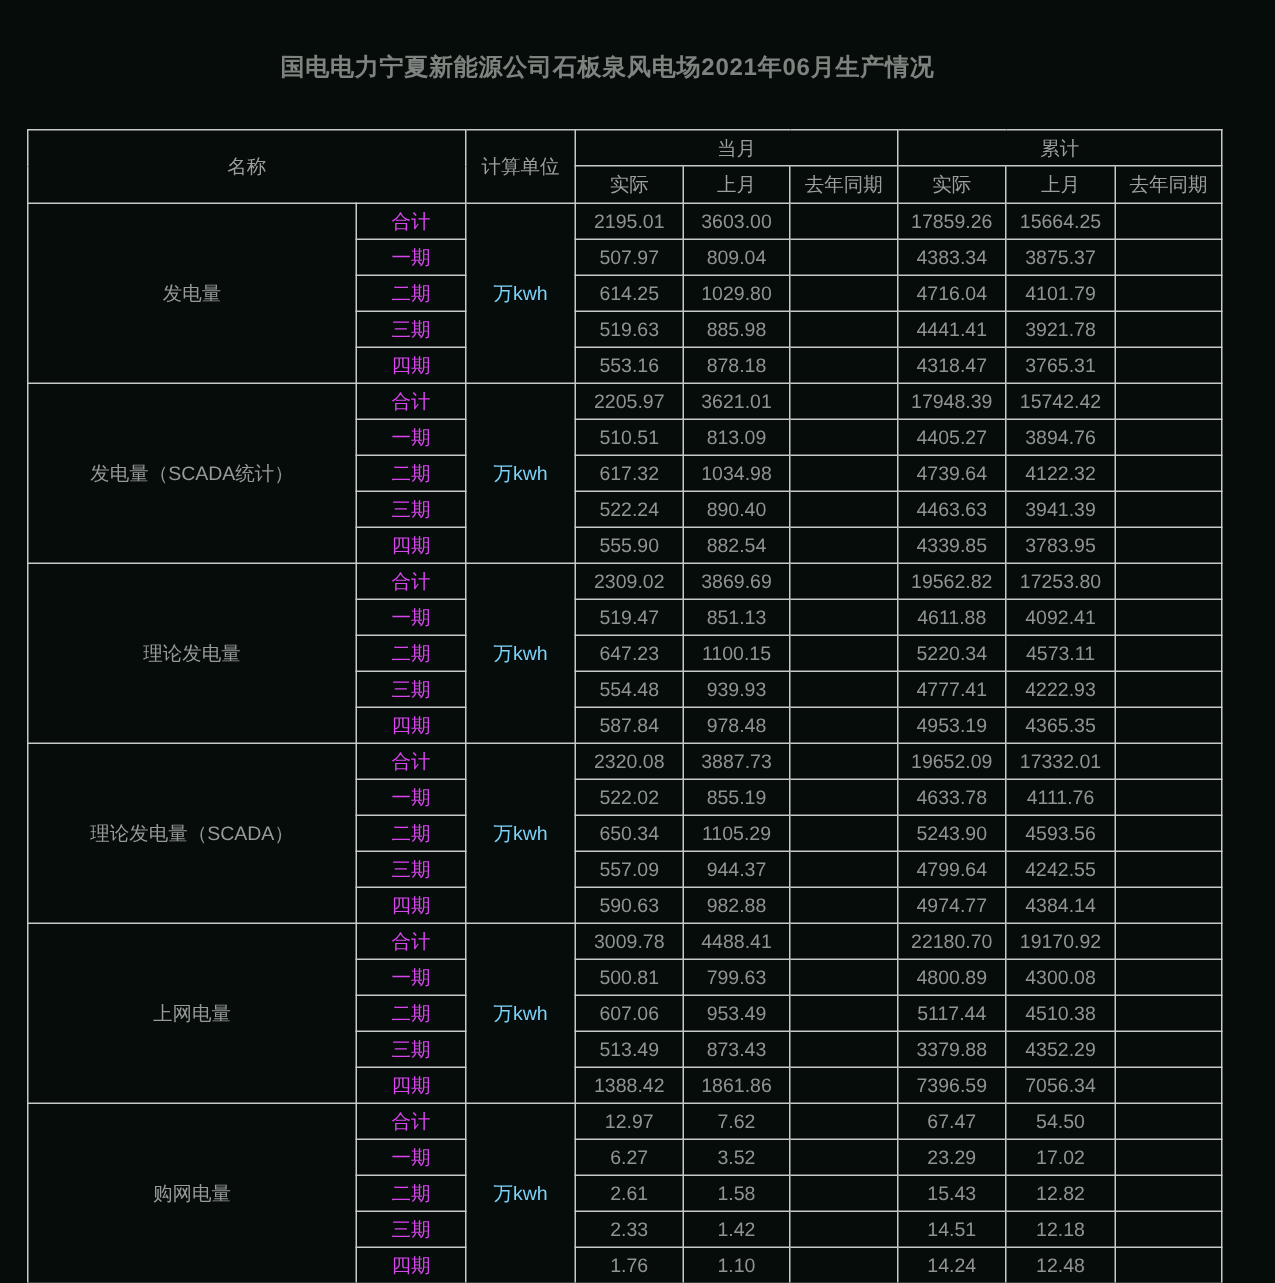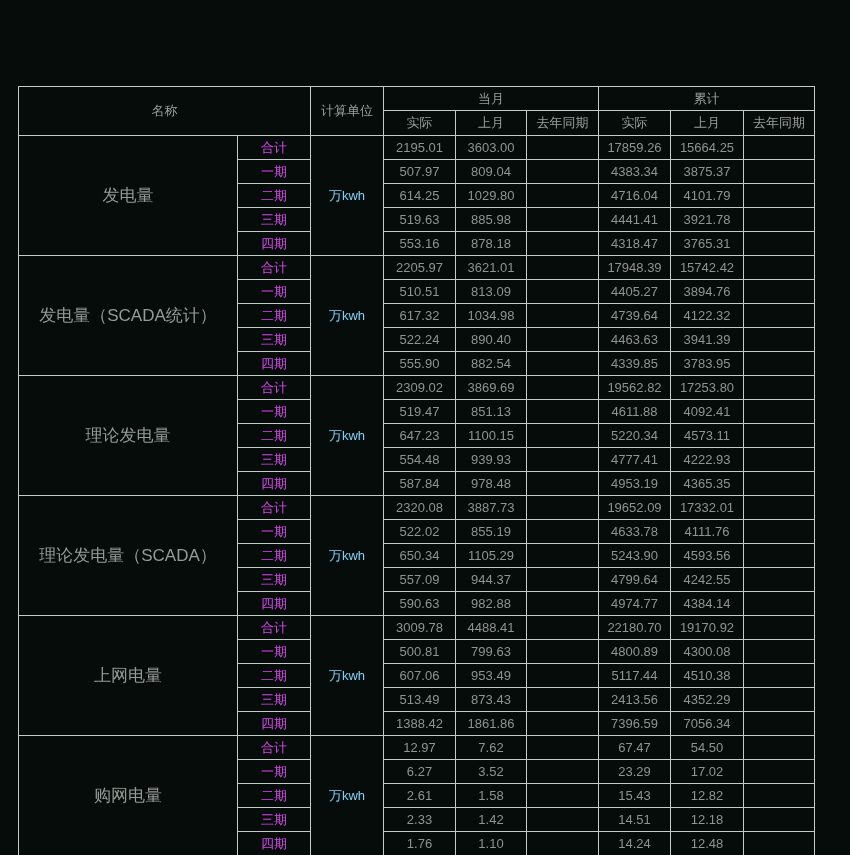--- a/index.html
+++ b/index.html
@@ -42,29 +42,30 @@
     text-align: center;
     vertical-align: middle;
     font-weight: normal;
     overflow: hidden;
     white-space: nowrap;
   }
   thead tr.h1 { height: 24px; }
   thead tr.h2 { height: 25px; }
   tbody tr { height: 24px; }
   .hdr { color: #9b9f9d; font-size: 13px; }
-  .cat { color: #969b98; font-size: 17px; }
+  .cat { color: #969b98; font-size: 13px; }
   .sub { color: #d946ef; font-size: 13px; }
   .unit { color: #7dd3fc; font-size: 13px; }
   .num { color: #8f9491; font-size: 13px; }
 </style>
 </head>
 <body>
 
 <div class="page">
+  <div class="title">国电电力宁夏新能源公司石板泉风电场2021年06月生产情况</div>
 
   <table class="report">
     <colgroup>
       <col style="width:219px">
       <col style="width:73px">
       <col style="width:73px">
       <col style="width:72px">
       <col style="width:71px">
       <col style="width:72px">
       <col style="width:72px">
@@ -303,21 +304,21 @@
           <td class="num"></td>
           <td class="num">5117.44</td>
           <td class="num">4510.38</td>
           <td class="num"></td>
         </tr>
         <tr>
           <td class="sub">三期</td>
           <td class="num">513.49</td>
           <td class="num">873.43</td>
           <td class="num"></td>
-          <td class="num">2413.56</td>
+          <td class="num">3379.88</td>
           <td class="num">4352.29</td>
           <td class="num"></td>
         </tr>
         <tr>
           <td class="sub">四期</td>
           <td class="num">1388.42</td>
           <td class="num">1861.86</td>
           <td class="num"></td>
           <td class="num">7396.59</td>
           <td class="num">7056.34</td>

